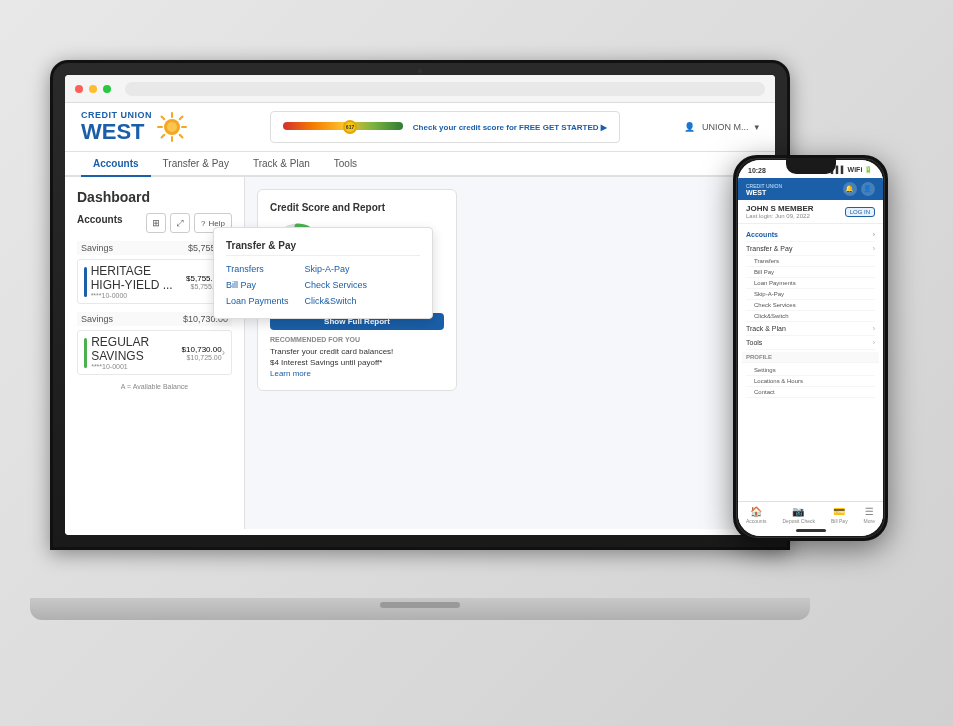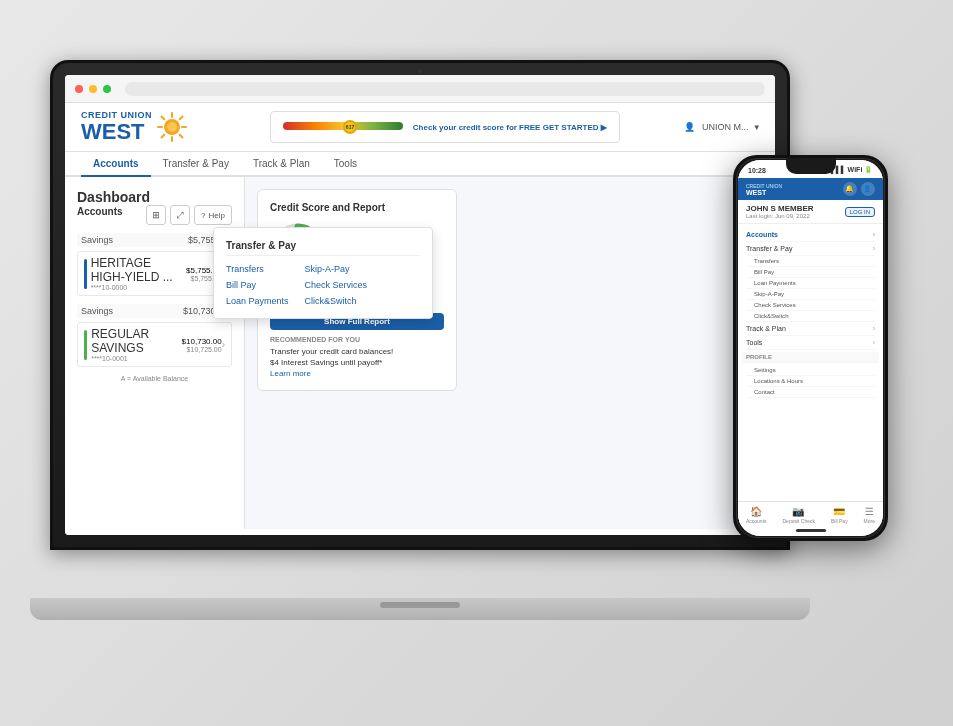--- a/index.html
+++ b/index.html
@@ -236,20 +236,21 @@
       background: #fff;
       border-right: 1px solid #e0e0e0;
       padding: 12px;
       flex-shrink: 0;
     }
 
     .dashboard-title {
       font-size: 14px;
       font-weight: bold;
       color: #333;
+      margin-bottom: 8px;
     }
 
     .accounts-header {
       font-size: 10px;
       font-weight: bold;
       color: #333;
       margin-bottom: 8px;
     }
 
     .account-section {

